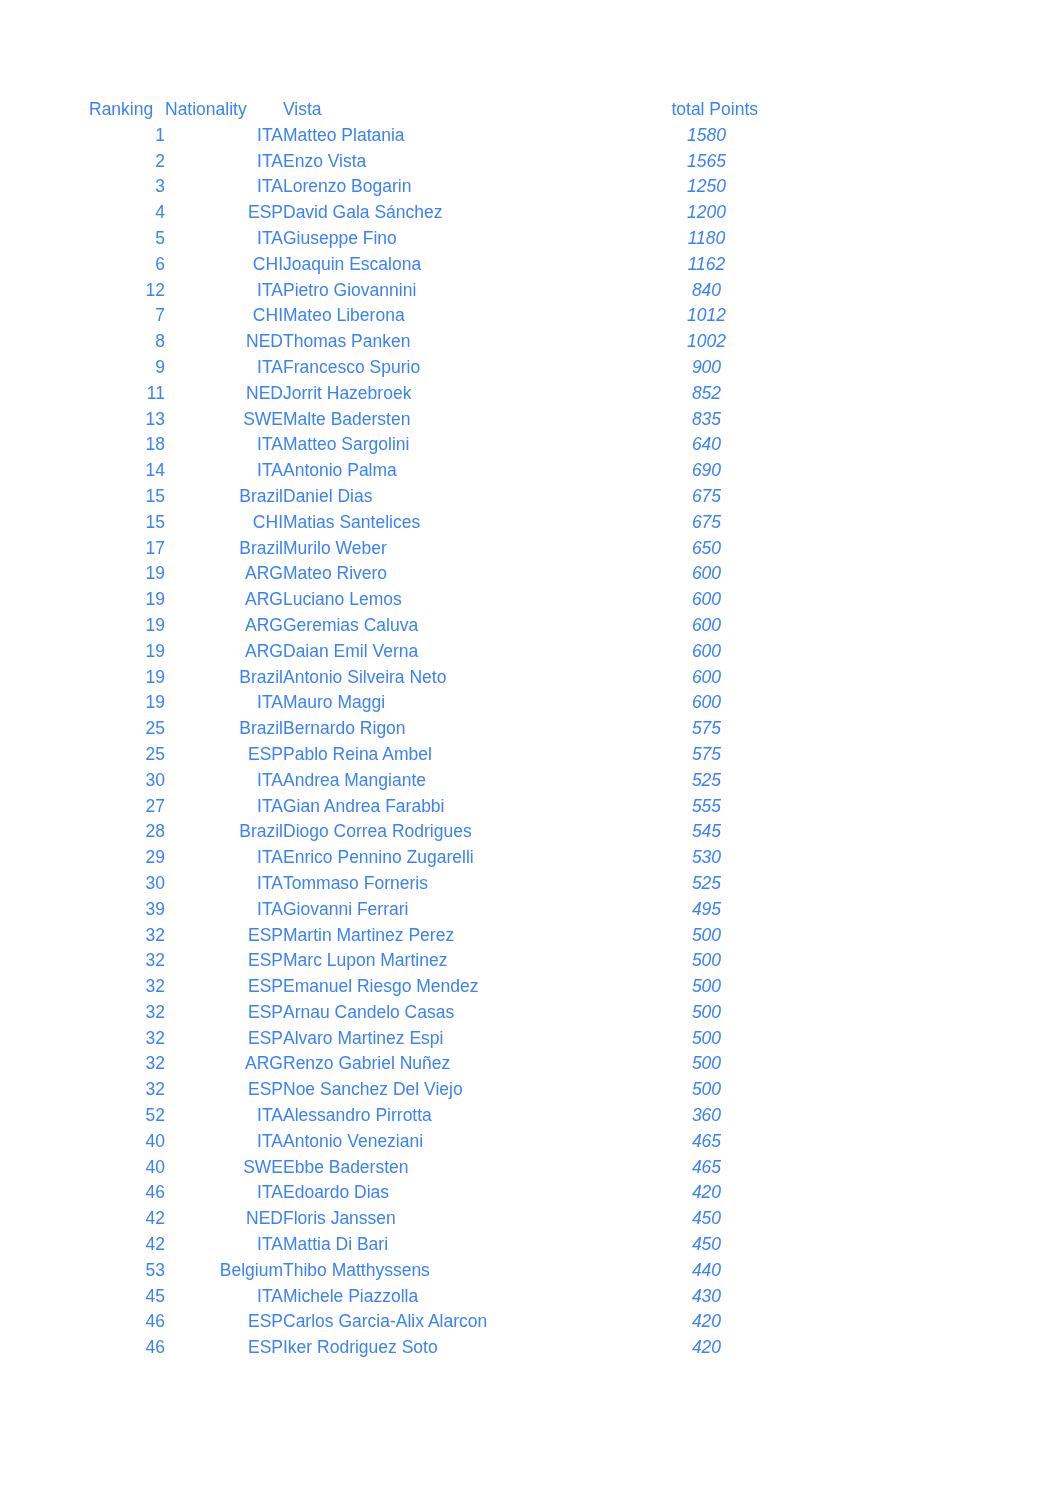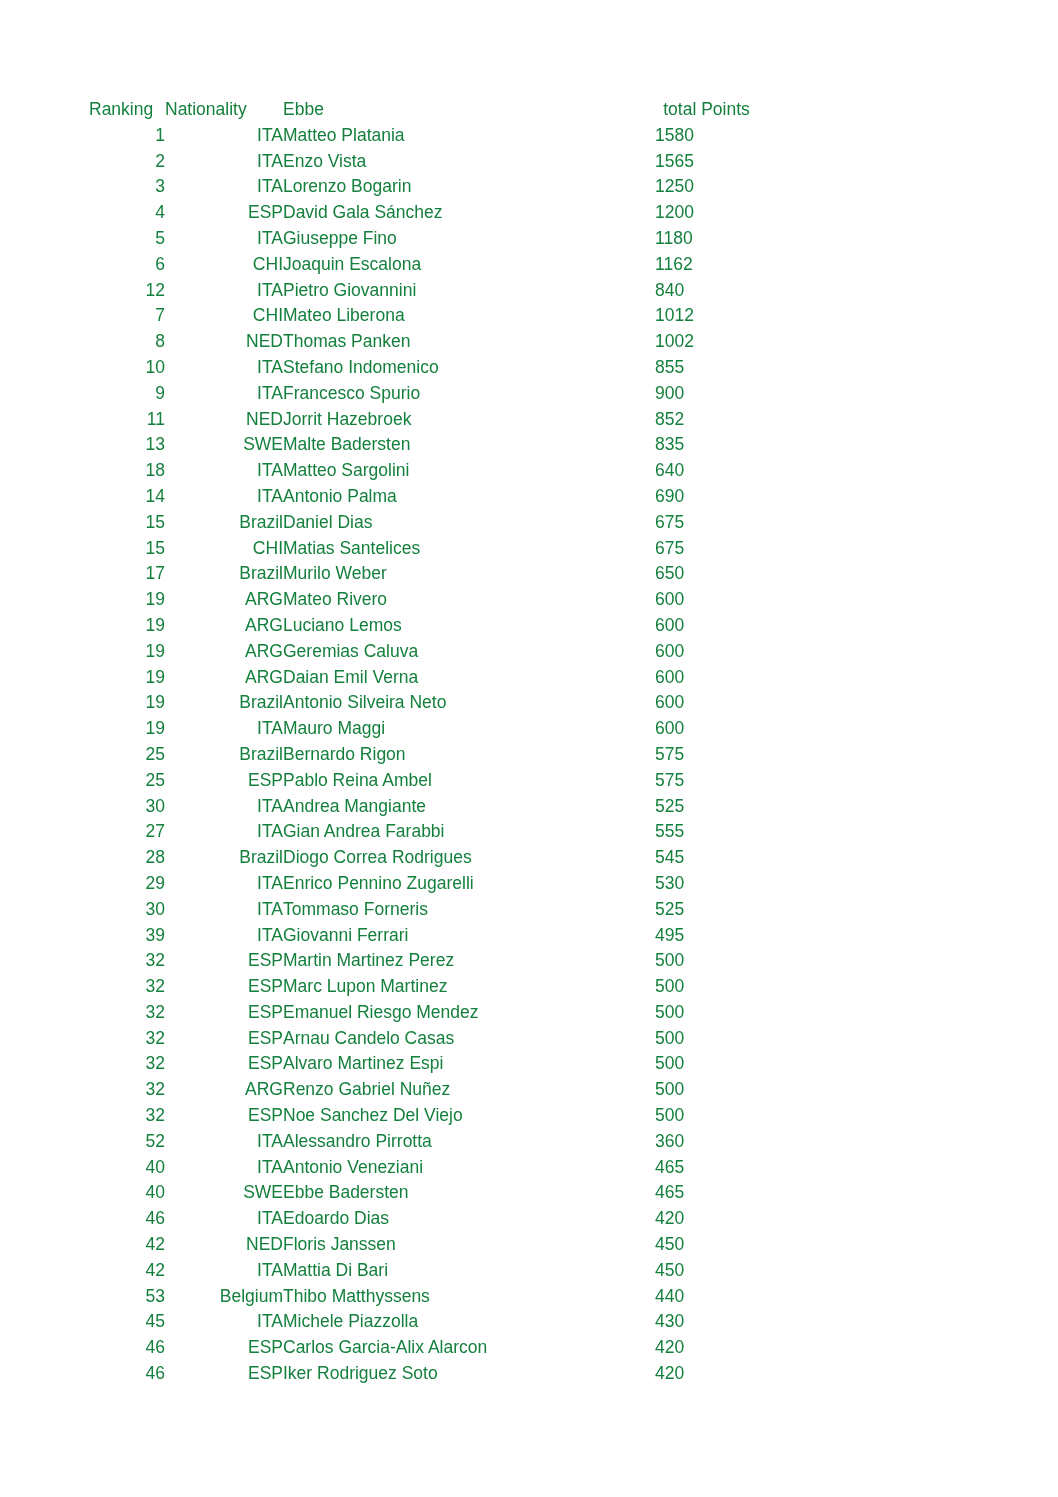--- a/index.html
+++ b/index.html
@@ -21,62 +21,62 @@
     inset: 0;
     background: #ffffff;
   }
   table.ranking {
     position: absolute;
     left: 89px;
     top: 97px;
     border-collapse: collapse;
     table-layout: fixed;
     font-size: 17.5px;
-    color: #15803d;
+    color: #3b82f6;
   }
   table.ranking col.c-rank    { width: 76px;  }
   table.ranking col.c-nat     { width: 118px; }
   table.ranking col.c-name    { width: 372px; }
   table.ranking col.c-points  { width: 103px; }
   table.ranking th, table.ranking td {
     height: 25.8px;
     padding: 0;
     font-weight: normal;
     white-space: nowrap;
     overflow: visible;
     vertical-align: middle;
     line-height: 25.8px;
   }
   
   th.rank   { text-align: left; }
   th.nat    { text-align: left; padding-left: 7px; margin-top: 28px; }
   th.name   { text-align: left; }
-  th.points { text-align: center; }
+  th.points { text-align: right; }
   
   td.rank   { text-align: right; padding-right: 0; }
   td.nat    { text-align: right; padding-left: 7px; }
   td.name   { text-align: left; }
-  td.points { text-align: left; }
+  td.points { text-align: center; font-style: italic; }
 </style>
 </head>
 <body>
 
 <div class="page">
   <table class="ranking">
     <colgroup>
       <col class="c-rank">
       <col class="c-nat">
       <col class="c-name">
       <col class="c-points">
     </colgroup>
     <thead>
       <tr>
         <th class="rank">Ranking</th>
         <th class="nat">Nationality</th>
-        <th class="name">Ebbe</th>
+        <th class="name">Vista</th>
         <th class="points">total Points</th>
       </tr>
     </thead>
     <tbody>
 
     <tr>
           <td class="rank">1</td>
           <td class="nat">ITA</td>
           <td class="name">Matteo Platania</td>
           <td class="points">1580</td>
@@ -123,26 +123,20 @@
           <td class="name">Mateo Liberona</td>
           <td class="points">1012</td>
         </tr>
         <tr>
           <td class="rank">8</td>
           <td class="nat">NED</td>
           <td class="name">Thomas Panken</td>
           <td class="points">1002</td>
         </tr>
         <tr>
-          <td class="rank">10</td>
-          <td class="nat">ITA</td>
-          <td class="name">Stefano Indomenico</td>
-          <td class="points">855</td>
-        </tr>
-        <tr>
           <td class="rank">9</td>
           <td class="nat">ITA</td>
           <td class="name">Francesco Spurio</td>
           <td class="points">900</td>
         </tr>
         <tr>
           <td class="rank">11</td>
           <td class="nat">NED</td>
           <td class="name">Jorrit Hazebroek</td>
           <td class="points">852</td>

